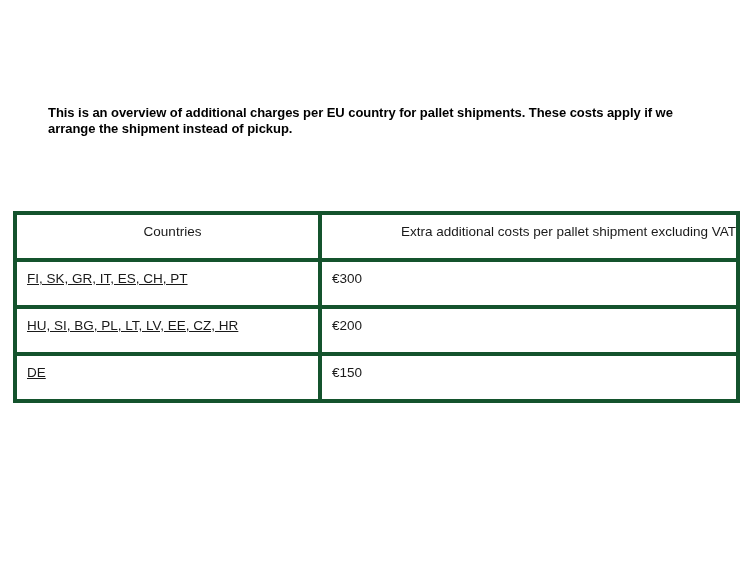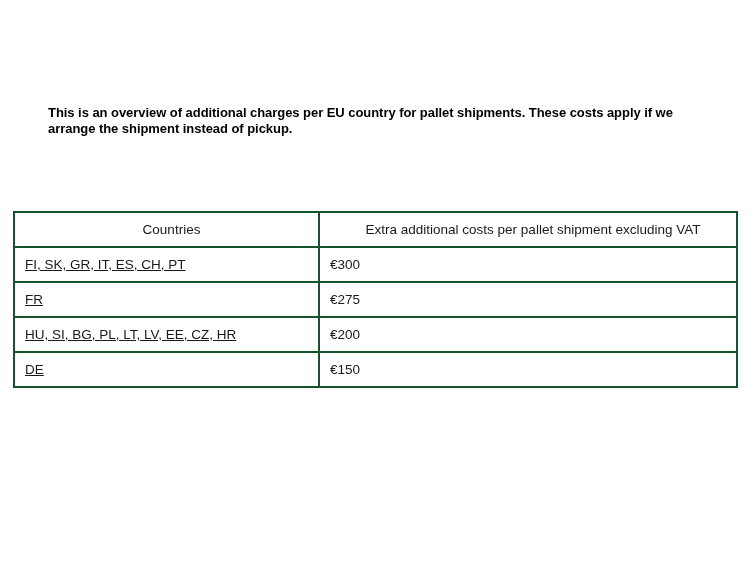--- a/index.html
+++ b/index.html
@@ -28,36 +28,36 @@
   }
   .cost-table {
     position: absolute;
     left: 13px;
     top: 211px;
     width: 723px;
     border-collapse: collapse;
     table-layout: fixed;
   }
   .cost-table td {
-    border: 2px solid #14532d;
+    border: 4px solid #14532d;
     height: 33px;
     font-size: 13.5px;
     color: #1a1a1a;
-    padding: 0 0 0 10px;
+    padding: 0 0 10px 10px;
     vertical-align: middle;
     white-space: nowrap;
   }
   .col-country { width: 305px; }
   .col-cost { width: 418px; }
   .head-country {
     text-align: center;
     padding: 0;
   }
   .head-cost {
-    text-align: center;
+    text-align: right;
     padding-left: 10px;
   }
   .body-cell-country {
     padding-left: 9px;
     text-decoration: underline;
   }
   .body-cell-cost {
     padding-left: 45px;
     margin-left: 29px;
   }
@@ -75,24 +75,20 @@
   <tbody>
     <tr>
       <td class="head-country">Countries</td>
       <td class="head-cost">Extra additional costs per pallet shipment excluding VAT</td>
     </tr>
     <tr>
       <td class="body-cell-country">FI, SK, GR, IT, ES, CH, PT</td>
       <td class="body-cell-cost">€300</td>
     </tr>
     <tr>
-      <td class="body-cell-country">FR</td>
-      <td class="body-cell-cost">€275</td>
-    </tr>
-    <tr>
       <td class="body-cell-country">HU, SI, BG, PL, LT, LV, EE, CZ, HR</td>
       <td class="body-cell-cost">€200</td>
     </tr>
     <tr>
       <td class="body-cell-country">DE</td>
       <td class="body-cell-cost">€150</td>
     </tr>
   </tbody>
 </table>
 

